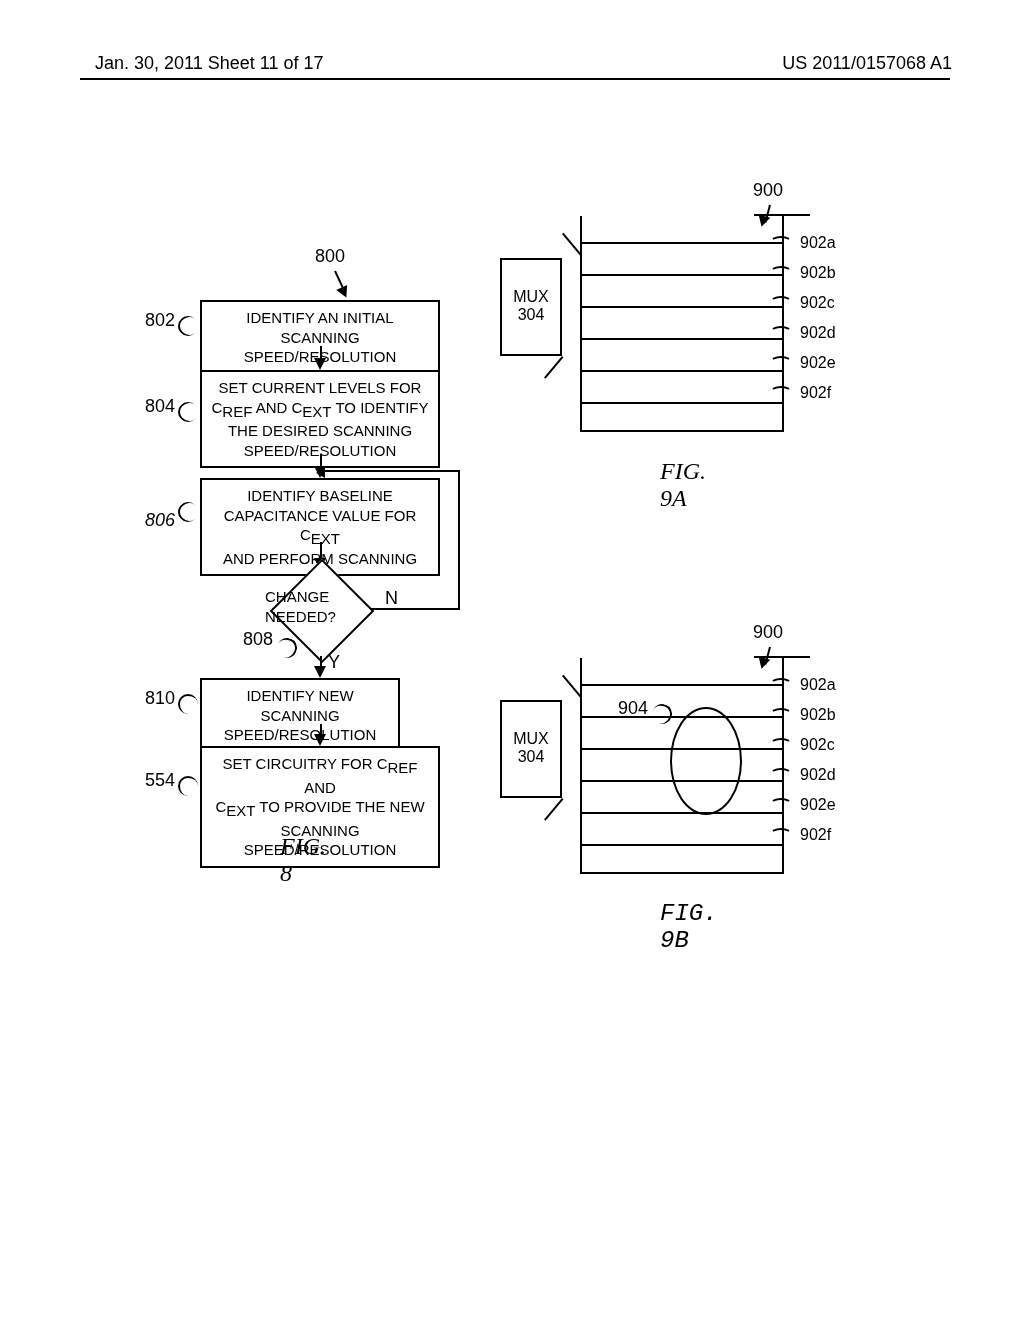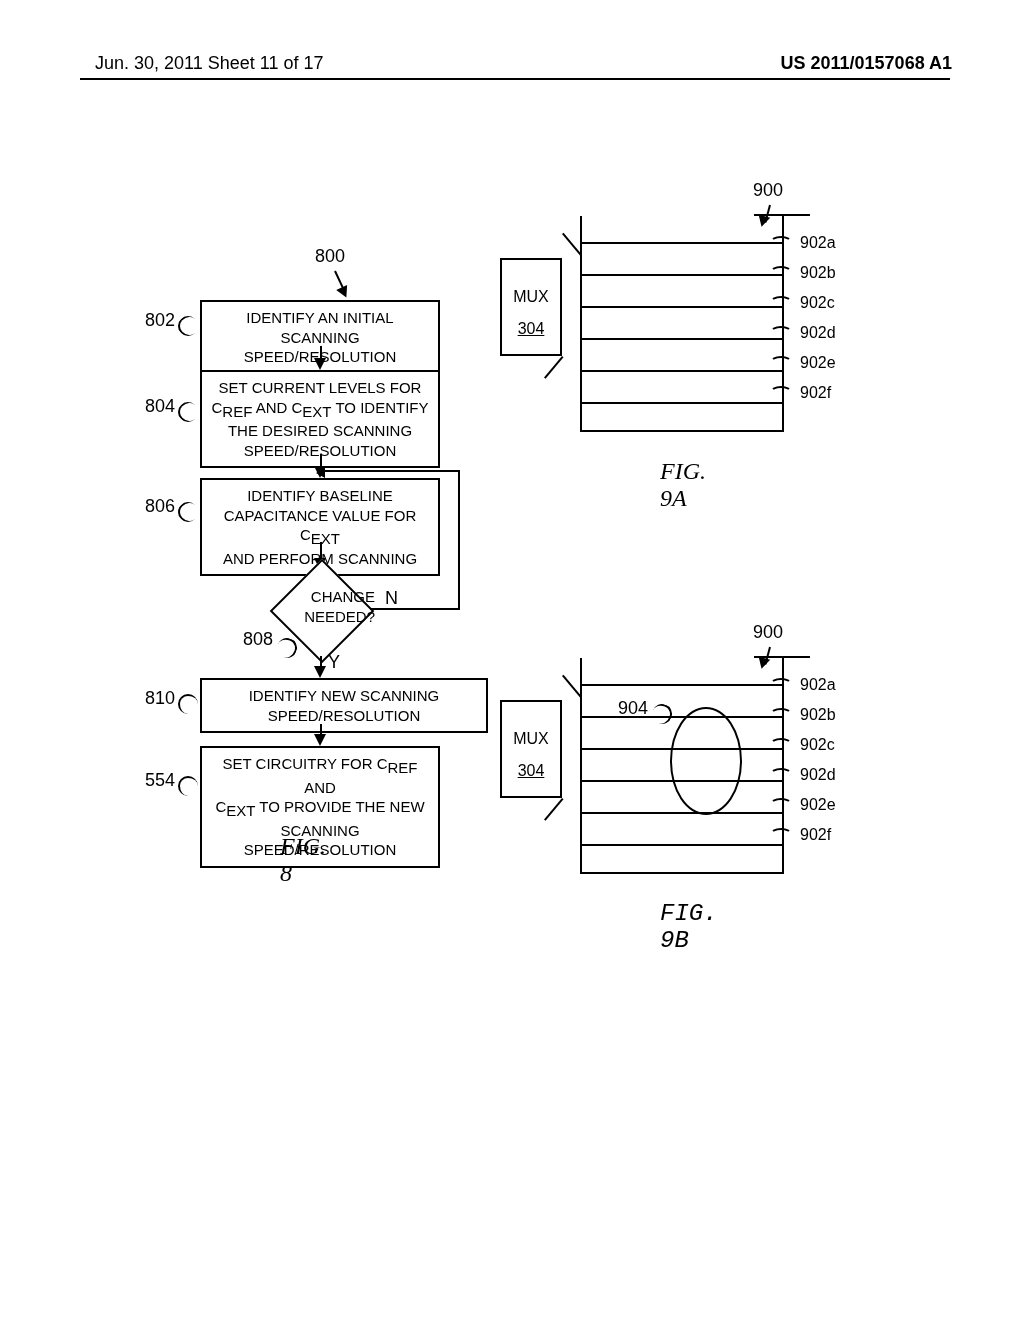--- a/index.html
+++ b/index.html
@@ -17,21 +17,21 @@
     left: 0;
     width: 1024px;
     font-size: 18px;
     display: flex;
     justify-content: space-between;
     padding: 0 72px 0 95px;
     box-sizing: border-box;
   }
   .header-left { font-weight: bold; }
   .header-center { font-weight: normal; }
-  .header-right { font-weight: bold; text-align: right; }
+  .header-right { font-weight: normal; text-align: right; }
   .header-rule {
     position: absolute;
     top: 78px;
     left: 80px;
     width: 870px;
     height: 0;
     border-top: 2px solid black;
   }
   .content {
     position: absolute;
@@ -73,21 +73,21 @@
     border-top: 12px solid black;
   }
   .diamond {
     position: absolute;
     border: 2px solid black;
     transform: rotate(45deg);
     background: white;
   }
   .diamond-text {
     position: absolute;
-    text-align: right;
+    text-align: left;
     font-size: 15px;
     line-height: 1.3;
     pointer-events: none;
   }
   .leader-curve {
     position: absolute;
     border: 2px solid black;
     border-radius: 50%;
     border-right: none;
     border-top: none;
@@ -109,22 +109,21 @@
   }
   .mux {
     position: absolute;
     border: 2px solid black;
     text-align: center;
     padding-top: 28px;
     font-size: 16px;
     box-sizing: border-box;
   }
   .mux-num {
-    text-decoration: underline;
-    margin-top: 14px;
+    margin-top: 0;
   }
   .rows-container {
     position: absolute;
     border-left: 2px solid black;
     border-right: 2px solid black;
     border-bottom: 2px solid black;
   }
   .rows-container::before {
     content: '';
     position: absolute;
@@ -180,21 +179,21 @@
   .side-slant {
     position: absolute;
     border-left: 2px solid black;
     transform-origin: top left;
   }
 </style>
 </head>
 <body>
 
 <div class="page-header">
-  <span class="header-center">Jun. 30, 2011  Sheet 11 of 17</span>
+  <span class="header-center">Jan. 30, 2011  Sheet 11 of 17</span>
   <span class="header-right">US 2011/0157068 A1</span>
 </div>
 <div class="header-rule"></div>
 
 <div class="content">
 
   <div class="flowchart">
 
     <div class="lbl-num" style="left:125px; top:-32px;">800</div>
     <div class="pointer-line" style="left:145px; top:-8px; width:22px; transform:rotate(65deg);"></div>
@@ -222,21 +221,21 @@
     <div class="fc-arrow" style="left:130px; top:176px; height:16px;"></div>
     <div class="arrowhead-down" style="left:124px; top:188px;"></div>
 
     <div style="position:absolute; left:126px; top:190px; width:0; height:0; border-top:5px solid transparent; border-bottom:5px solid transparent; border-right:9px solid black;"></div>
 
     <div class="fc-box" style="position:absolute; left:10px; top:200px; width:240px;">
       <span>IDENTIFY BASELINE</span><br>
       <span>CAPACITANCE VALUE FOR C</span><sub>EXT</sub><br>
       <span>AND PERFORM SCANNING</span>
     </div>
-    <div class="fc-label" style="left:-45px; top:218px;">806</div>
+    <div class="fc-label" style="left:-45px; top:232px;font-style:italic;">806</div>
     <div class="leader-curve" style="left:-12px; top:224px;"></div>
 
     <div class="fc-arrow" style="left:130px; top:264px; height:20px;"></div>
     <div class="arrowhead-down" style="left:124px; top:280px;"></div>
 
     <div class="diamond" style="left:95px; top:296px; width:70px; height:70px;"></div>
     <div class="diamond-text" style="left:75px; top:309px; width:110px;">
       <span>CHANGE</span><br>
       <span>NEEDED?</span>
     </div>
@@ -245,21 +244,21 @@
 
     <span class="fc-label" style="left:195px; top:310px;">N</span>
     <div style="position:absolute; left:180px; top:330px; width:90px; border-top:2px solid black;"></div>
     <div style="position:absolute; left:268px; top:192px; height:140px; border-left:2px solid black;"></div>
     <div style="position:absolute; left:132px; top:192px; width:138px; border-top:2px solid black;"></div>
 
     <span class="fc-label" style="left:138px; top:374px;">Y</span>
     <div class="fc-arrow" style="left:130px; top:378px; height:14px;"></div>
     <div class="arrowhead-down" style="left:124px; top:388px;"></div>
 
-    <div class="fc-box" style="position:absolute; left:10px; top:400px; width:288px;">
+    <div class="fc-box" style="position:absolute; left:10px; top:400px; width:200px;">
       <span>IDENTIFY NEW SCANNING</span><br>
       <span>SPEED/RESOLUTION</span>
     </div>
     <div class="fc-label" style="left:-45px; top:410px;">810</div>
     <div class="leader-curve" style="left:-12px; top:416px; transform:rotate(90deg);"></div>
 
     <div class="fc-arrow" style="left:130px; top:446px; height:14px;"></div>
     <div class="arrowhead-down" style="left:124px; top:456px;"></div>
 
     <div class="fc-box" style="position:absolute; left:10px; top:468px; width:240px;">

